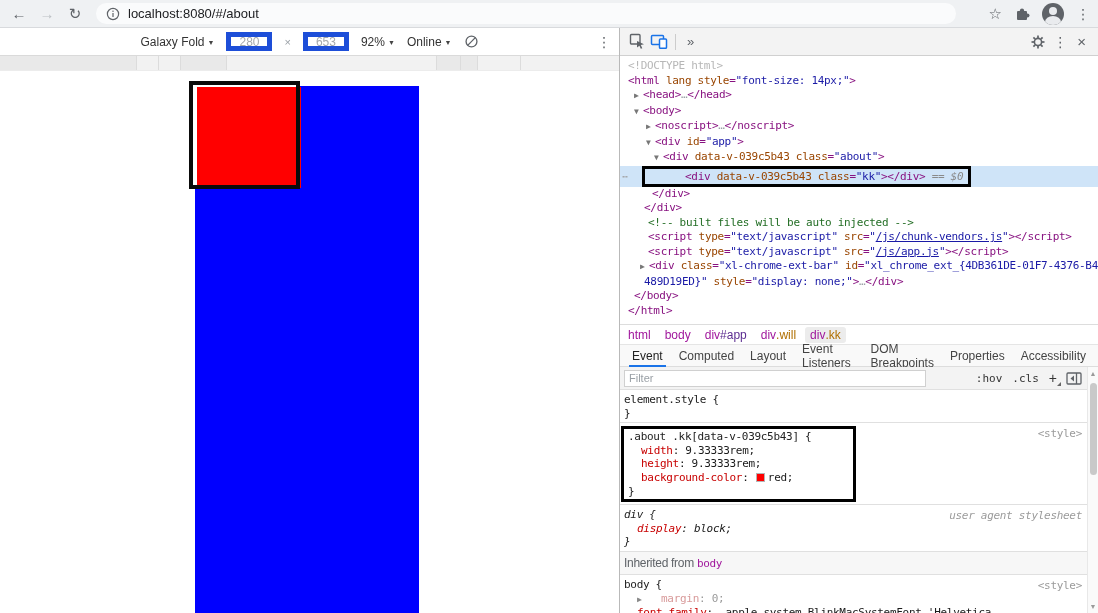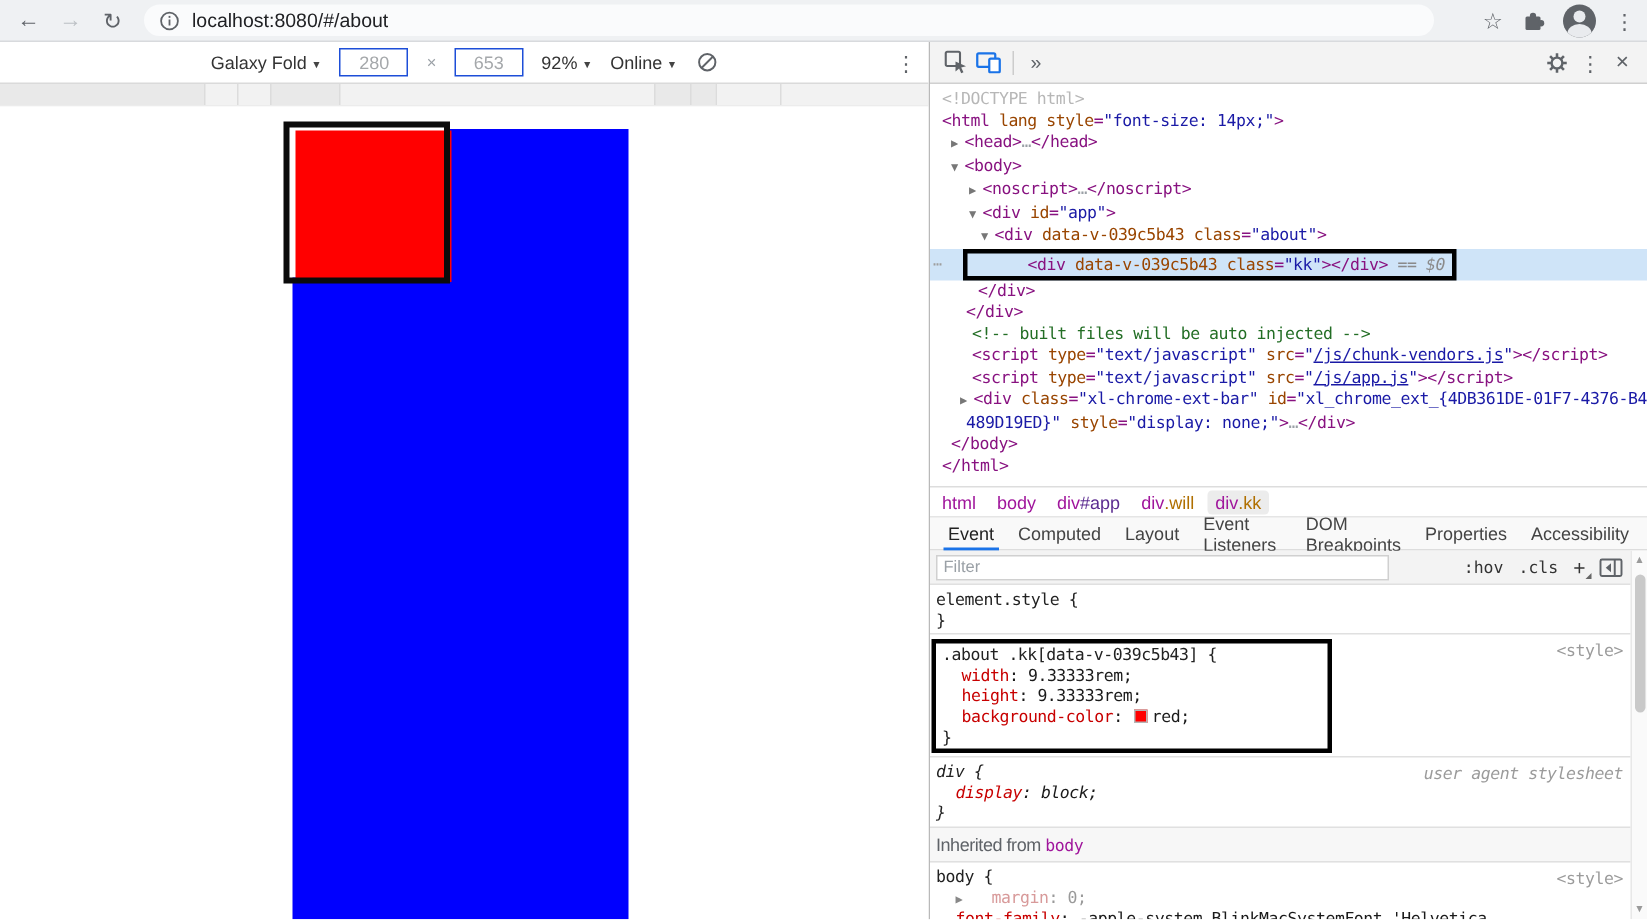--- a/index.html
+++ b/index.html
@@ -32,21 +32,21 @@
   .page-panel{ width:619px; display:flex; flex-direction:column; background:#fff; }
   .devtools{ width:479px; border-left:1px solid #b9b9b9; display:flex; flex-direction:column; background:#fff; }
   
   .device-toolbar{
     height:28px; background:#fff; border-bottom:1px solid #dadada;
     display:flex; align-items:center; justify-content:center; gap:12px;
     font-size:12px; color:#333; position:relative;
   }
   .caret{ font-size:7px; color:#444; margin-left:3px; vertical-align:1px;}
   .dim-input{
-    width:46px; height:19px; border:1px solid #1d4ed8; background:#fff; color:#a5a8ab;
+    width:46px; height:19px; border:5px solid #1d4ed8; background:#fff; color:#a5a8ab;
     font-size:12px; text-align:center; font-family:"Liberation Sans",sans-serif;
   }
   .dim-x{ color:#9aa0a6; font-size:11px; }
   .dt-menu-right{ position:absolute; right:8px; color:#5f6368; font-size:14px; }
   
   .ruler{ height:15px; background:#f2f2f2; border-bottom:1px solid #ececec; position:relative; }
   .ruler .seg{ position:absolute; top:0; bottom:0; background:#e9e9e9; }
   .ruler .tick{ position:absolute; top:0; bottom:0; width:1px; background:#dcdcdc; }
   
   .viewport{ position:relative; flex:1; background:#fff; overflow:hidden; }
@@ -113,21 +113,21 @@
   .style-section{ position:relative; border-bottom:1px solid #e0e0e0; padding:3px 0 2px 0; }
   .style-section .line{ line-height:13.6px; padding-left:4px; white-space:pre; }
   .style-section .line.prop{ padding-left:17px; }
   .style-section.uas .line{ font-style:italic; }
   .pname{ color:#c80000; } .pname.dim{ color:#d89a9a;margin-left:15px; }
   .pval{ color:#1a1a1a; } .pval.dim{ color:#9a9a9a; }
   .exp-tri{ color:#888; font-size:8px; }
   .swatch{ display:inline-block; width:9px; height:9px; border:1px solid #b5b5b5; vertical-align:-1px; margin:0 3px 0 1px; }
   .badge{ position:absolute; right:16px; top:4px; color:#9b9b9b; }
   .badge.it{ font-style:italic; }
-  .rulebox{ border:3px solid #000; width:267px; margin-left:1px; padding:1px 0; }
+  .rulebox{ border:3px solid #000; width:235px; margin-left:1px; padding:1px 0; }
   .sec-header{ background:#f7f7f7; border-bottom:1px solid #e0e0e0; padding:4px 0 4px 4px;
     font-family:"Liberation Sans",sans-serif; font-size:12px; color:#5f6368; }
   .sec-header .hlink{ color:#a0169c; font-family:"DejaVu Sans Mono",monospace; font-size:11px; }
   
   .sb{ position:absolute; right:0; top:0; bottom:0; width:11px; background:#fafafa; border-left:1px solid #e8e8e8; }
   .sb .arr{ position:absolute; left:0; width:10px; text-align:center; font-size:7px; color:#9a9a9a; }
   .sb .up{ top:3px; } .sb .down{ bottom:3px; }
   .sb .thumb{ position:absolute; left:2px; top:16px; width:7px; height:92px; background:#c9c9c9; border-radius:4px; }
   svg{ display:block; }
 </style>

